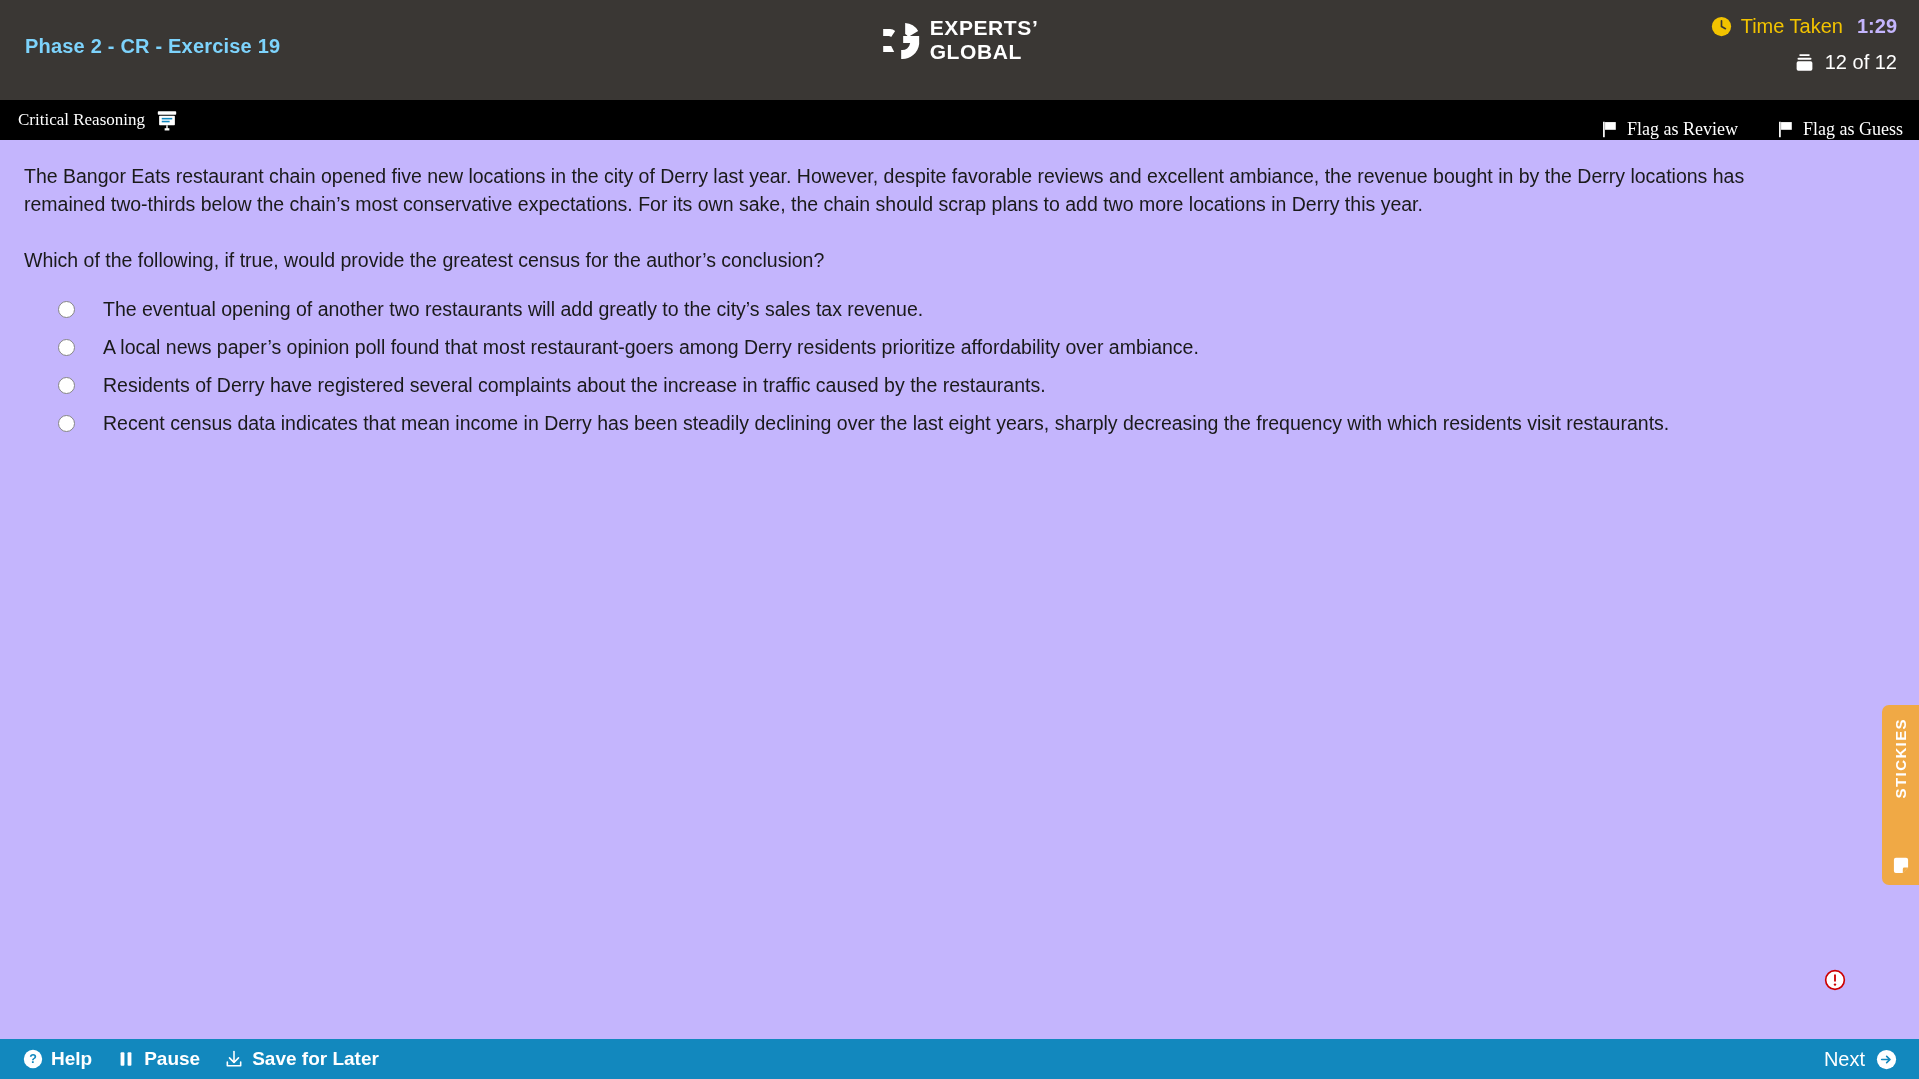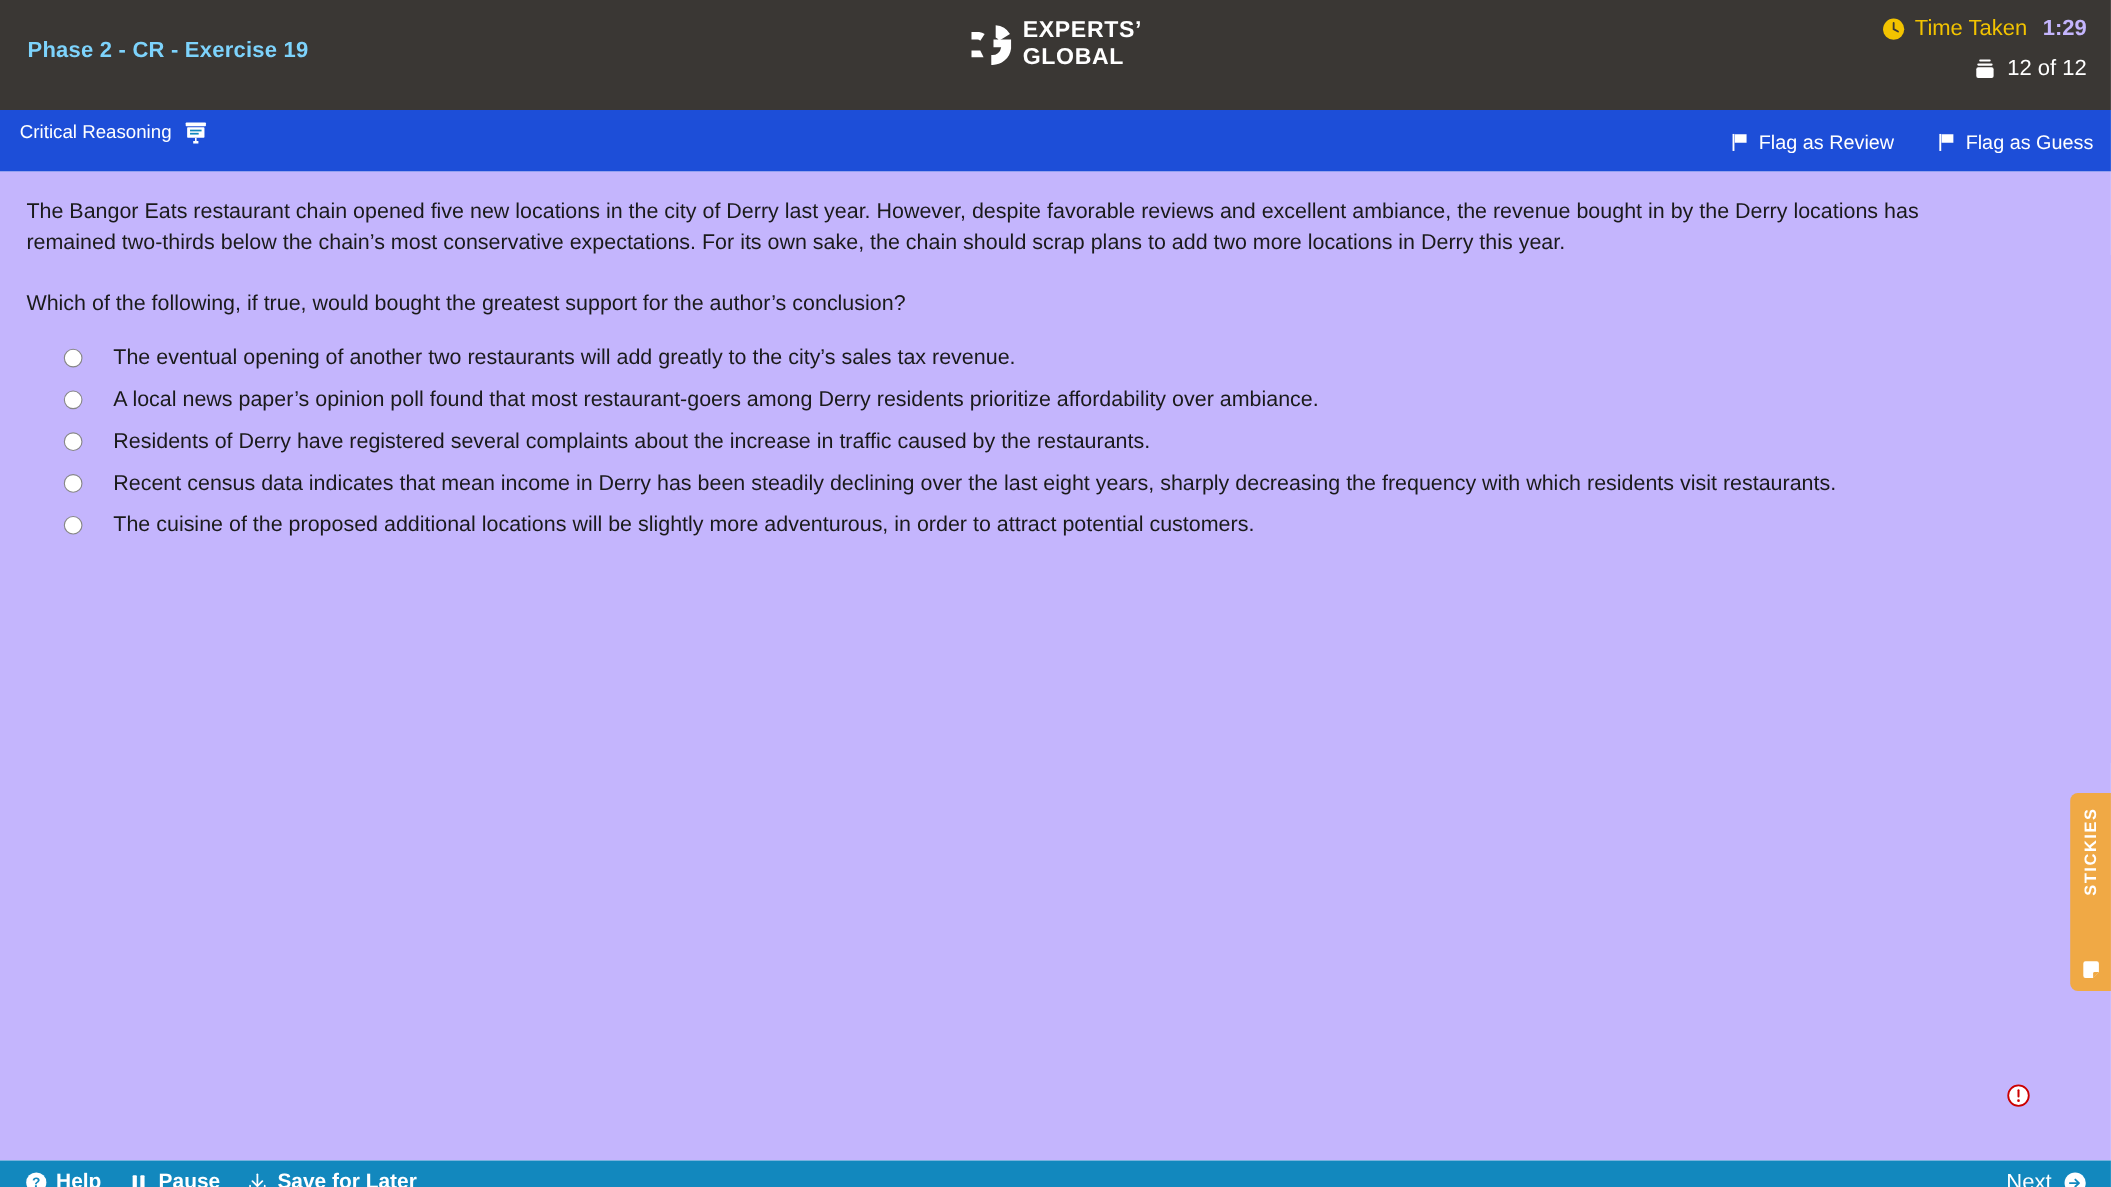--- a/index.html
+++ b/index.html
@@ -92,23 +92,24 @@
     gap: 10px;
     height: 30px;
     margin-top: 7px;
   }
   .stack-icon { width: 21px; height: 21px; display: block; }
   .count-value { font-size: 20px; color: #ffffff; }
 
   
   .sub-bar {
     position: relative;
-    height: 56px;
-    background: #1d4ed8;
+    height: 40px;
+    background: #000000;
     width: 100%;
+    font-family: Liberation Serif, serif;
   }
   .sub-left {
     position: absolute;
     left: 18px;
     top: 0;
     height: 40px;
     display: flex;
     align-items: center;
     gap: 11px;
   }
@@ -324,21 +325,21 @@
       </svg>
       <span class="flag-label">Flag as Guess</span>
     </div>
   </div>
 </div>
 
 <div class="content">
 
   <div class="passage">The Bangor Eats restaurant chain opened five new locations in the city of Derry last year. However, despite favorable reviews and excellent ambiance, the revenue bought in by the Derry locations has remained two-thirds below the chain’s most conservative expectations. For its own sake, the chain should scrap plans to add two more locations in Derry this year.</div>
 
-  <div class="question-stem">Which of the following, if true, would bought the greatest support for the author’s conclusion?</div>
+  <div class="question-stem">Which of the following, if true, would provide the greatest census for the author’s conclusion?</div>
 
   <div class="options">
 
     <div class="option-row">
       <span class="radio"></span>
       <span class="option-text">The eventual opening of another two restaurants will add greatly to the city’s sales tax revenue.</span>
     </div>
 
     <div class="option-row">
       <span class="radio"></span>
@@ -348,24 +349,20 @@
     <div class="option-row">
       <span class="radio"></span>
       <span class="option-text">Residents of Derry have registered several complaints about the increase in traffic caused by the restaurants.</span>
     </div>
 
     <div class="option-row">
       <span class="radio"></span>
       <span class="option-text">Recent census data indicates that mean income in Derry has been steadily declining over the last eight years, sharply decreasing the frequency with which residents visit restaurants.</span>
     </div>
 
-    <div class="option-row">
-      <span class="radio"></span>
-      <span class="option-text">The cuisine of the proposed additional locations will be slightly more adventurous, in order to attract potential customers.</span>
-    </div>
 
   </div>
 
   <svg class="warn-icon" viewBox="0 0 24 24">
     <circle cx="12" cy="12" r="10.2" fill="#ffffff" stroke="#cc0000" stroke-width="1.8"></circle>
     <rect x="11" y="5.8" width="2" height="8" rx="1" fill="#cc0000"></rect>
     <circle cx="12" cy="17" r="1.3" fill="#cc0000"></circle>
   </svg>
 
   <div class="stickies-tab">

